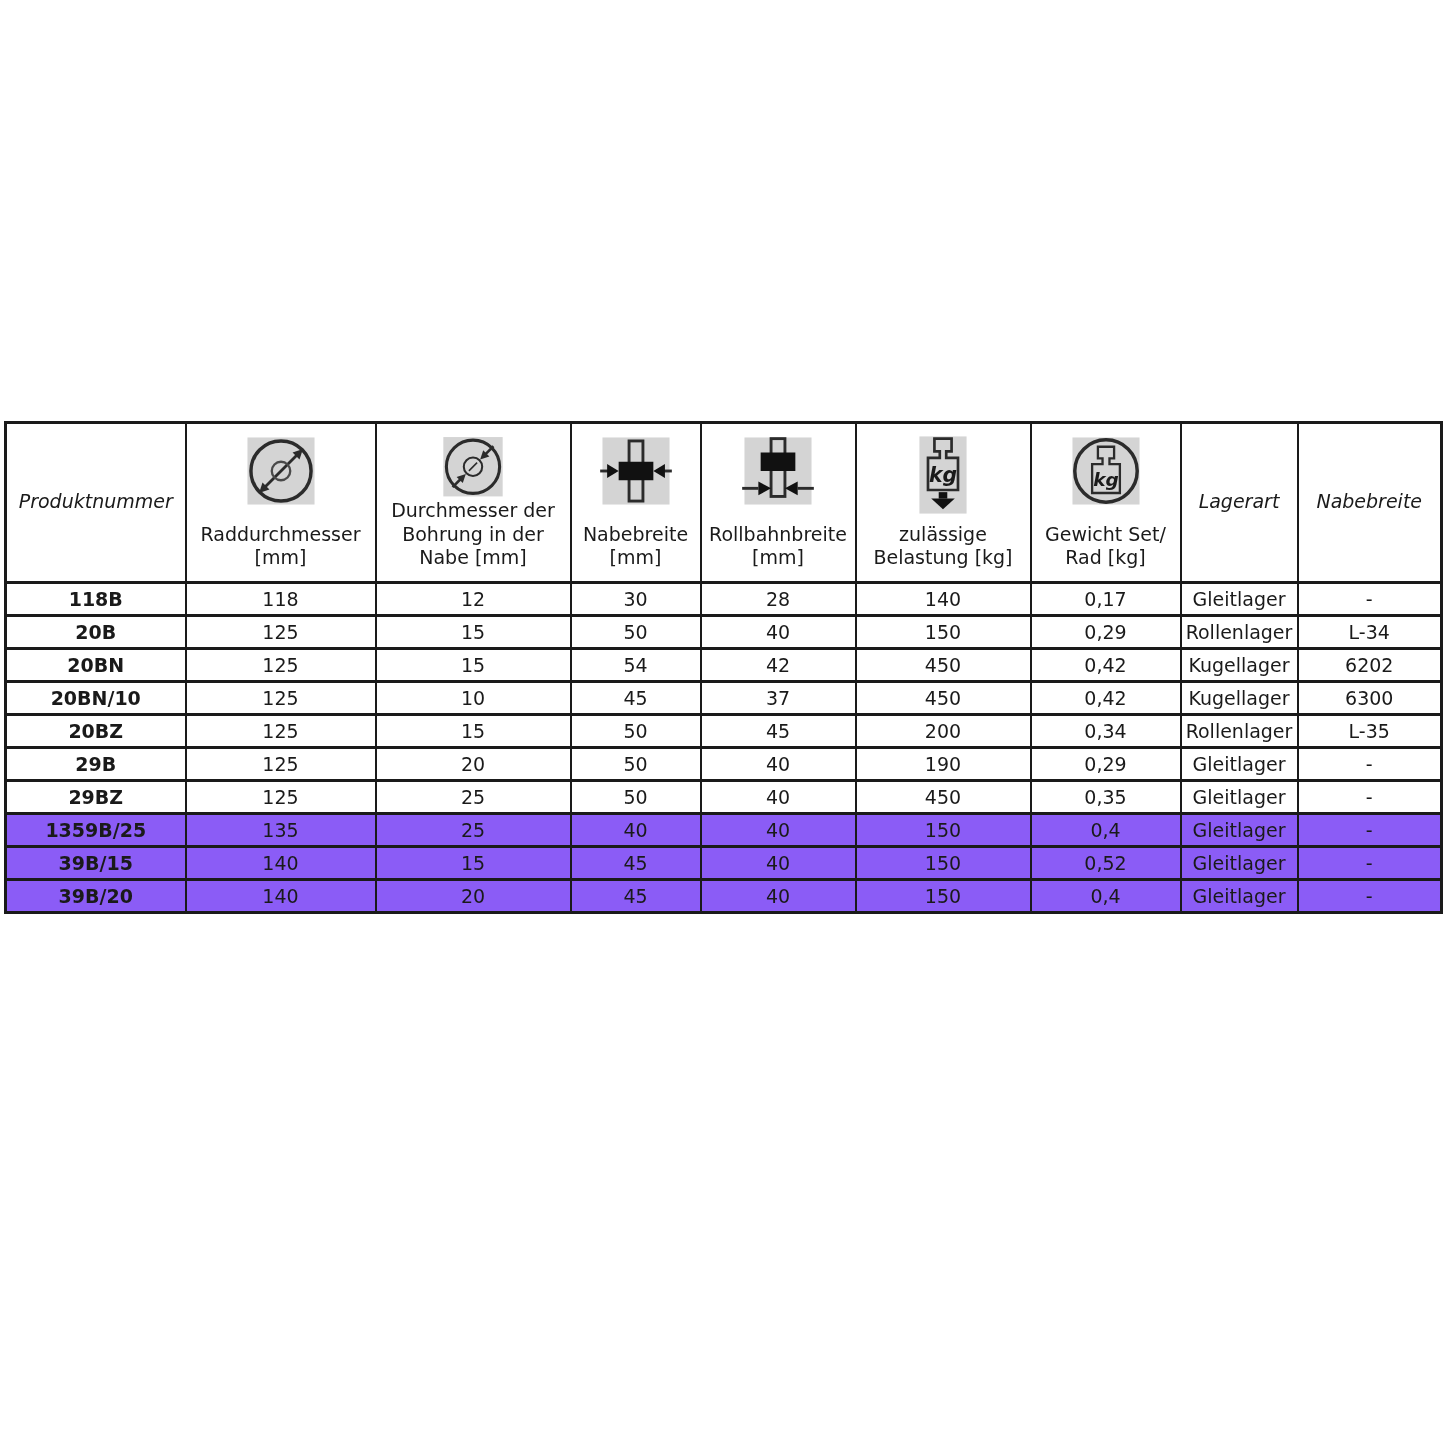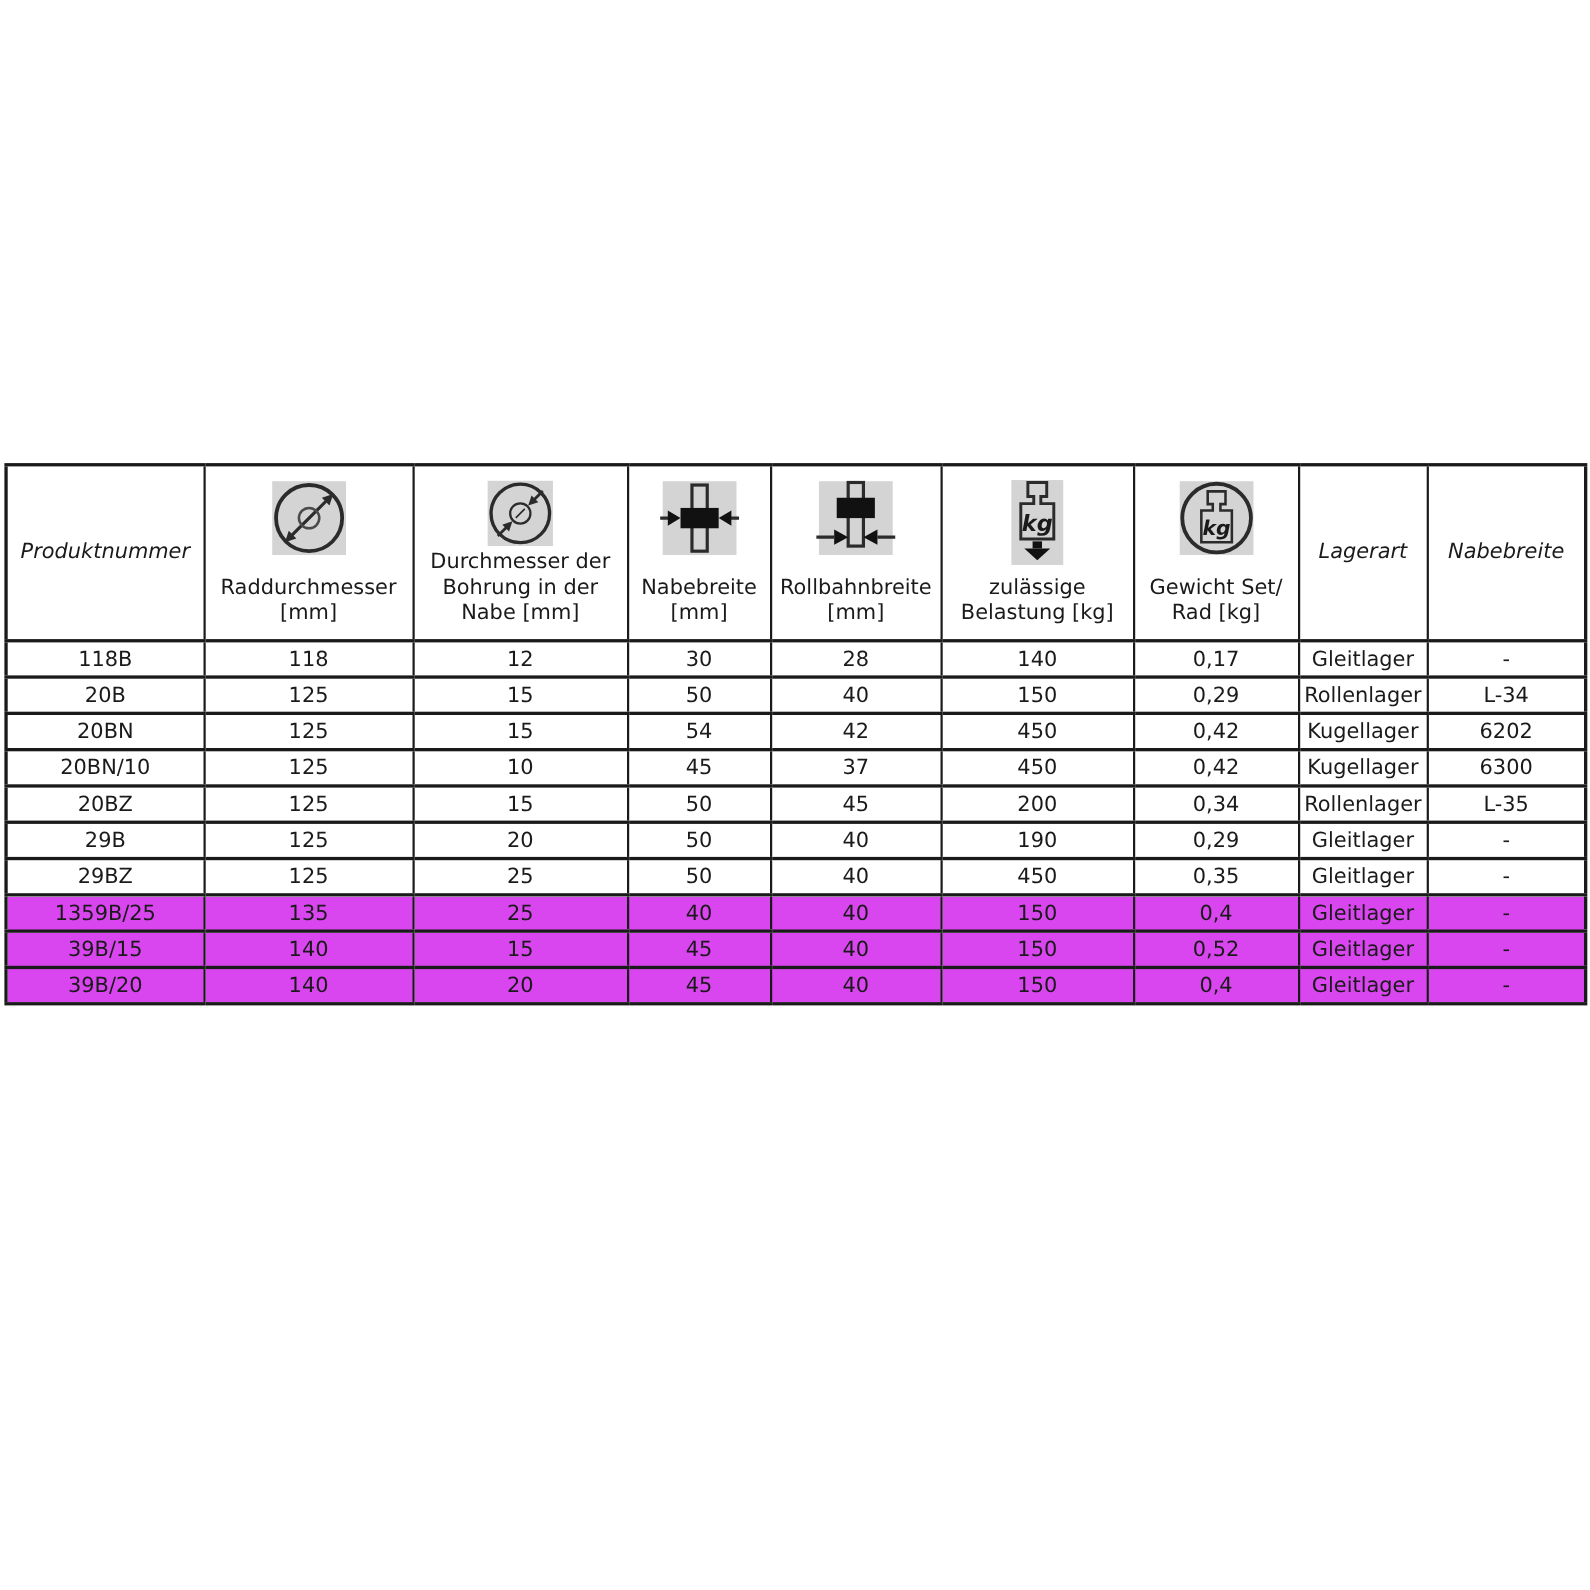--- a/index.html
+++ b/index.html
@@ -35,22 +35,22 @@
     vertical-align: middle;
     background: #ffffff;
   }
   #spec-table td {
     height: 30px;
     text-align: center;
     font-size: 19px;
     background: #ffffff;
     vertical-align: middle;
   }
-  #spec-table td.prod { font-weight: 400; }
-  #spec-table tr.shaded td { background: #d946ef; }
+  #spec-table td.prod { font-weight: 700; }
+  #spec-table tr.shaded td { background: #8b5cf6; }
   .hcell {
     box-sizing: border-box;
     height: 145px;
     display: flex;
     flex-direction: column;
     align-items: center;
     justify-content: space-between;
     padding: 4px 2px 6px 2px;
   }
   .hcell.center { justify-content: center; font-style: italic; }

